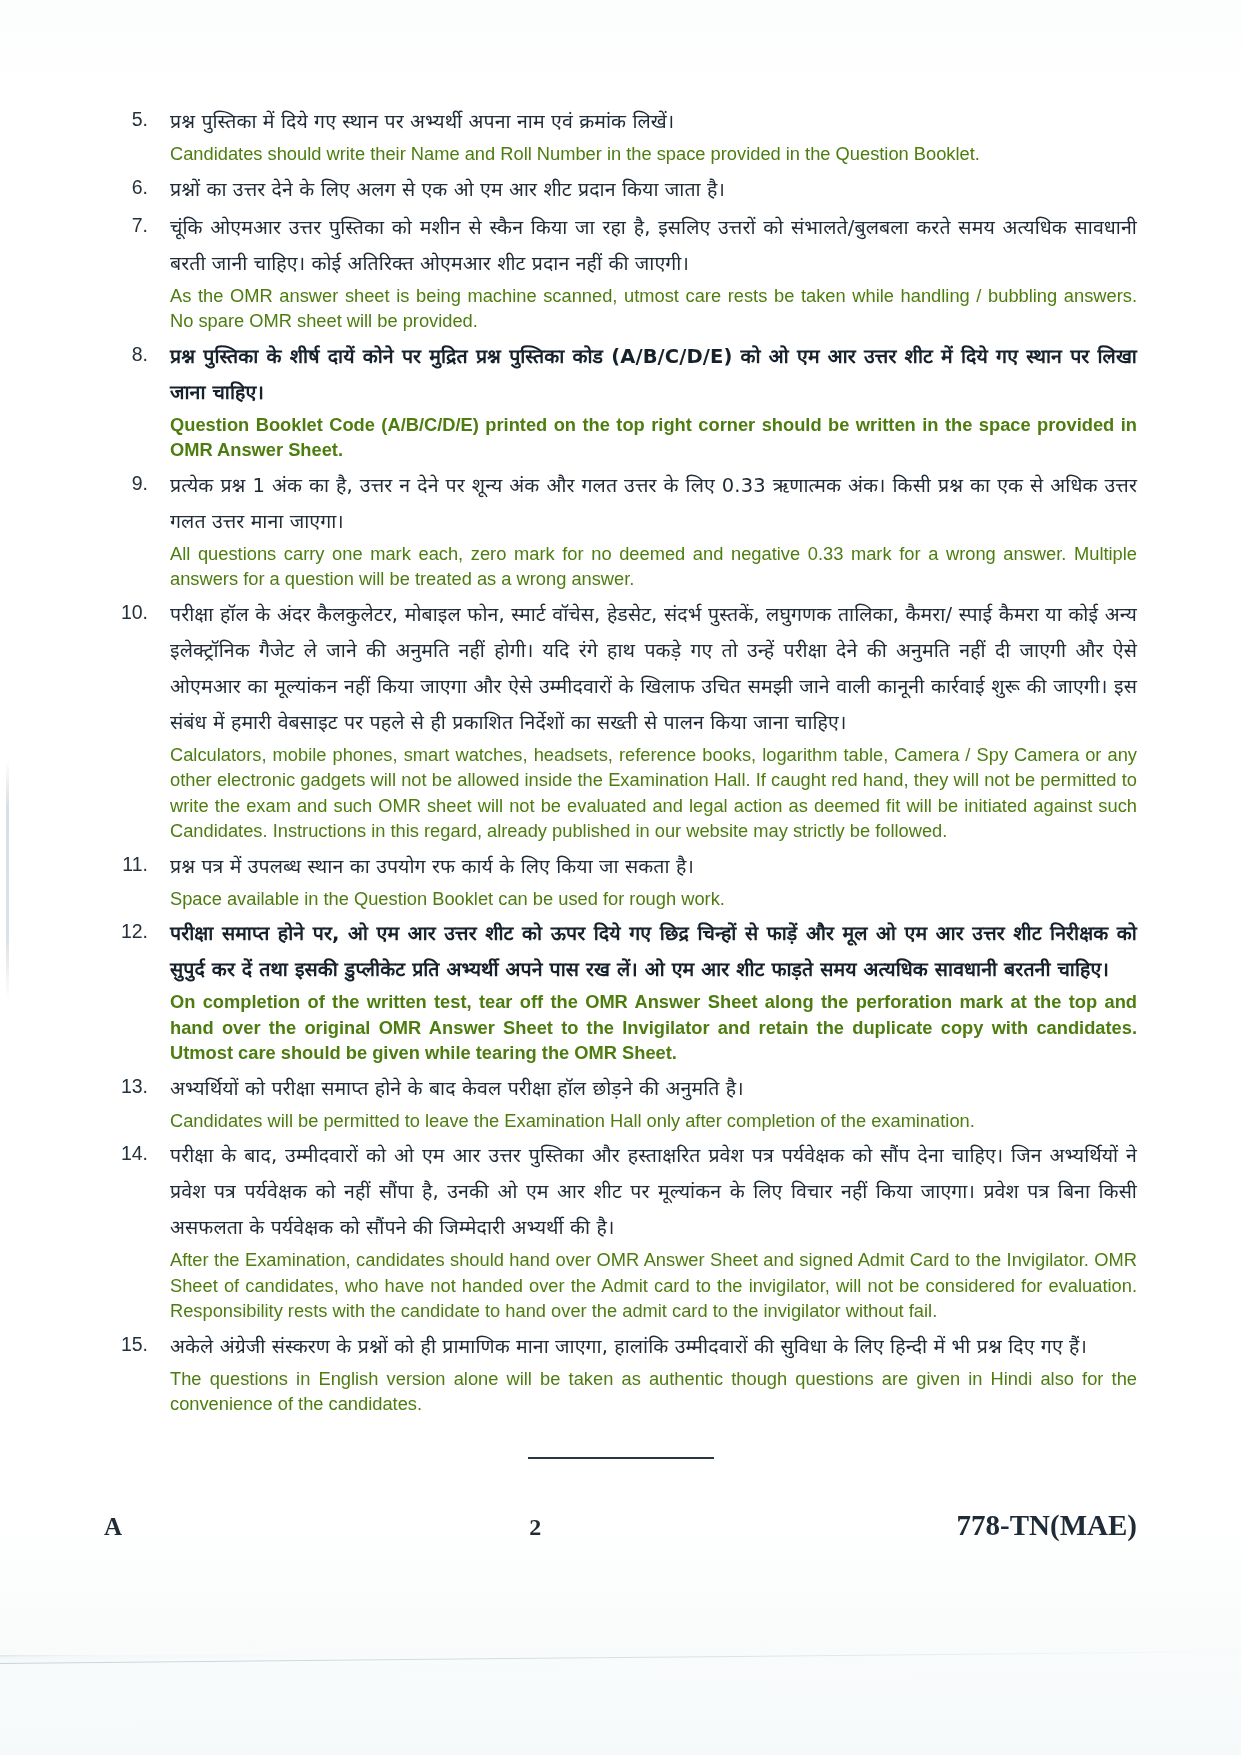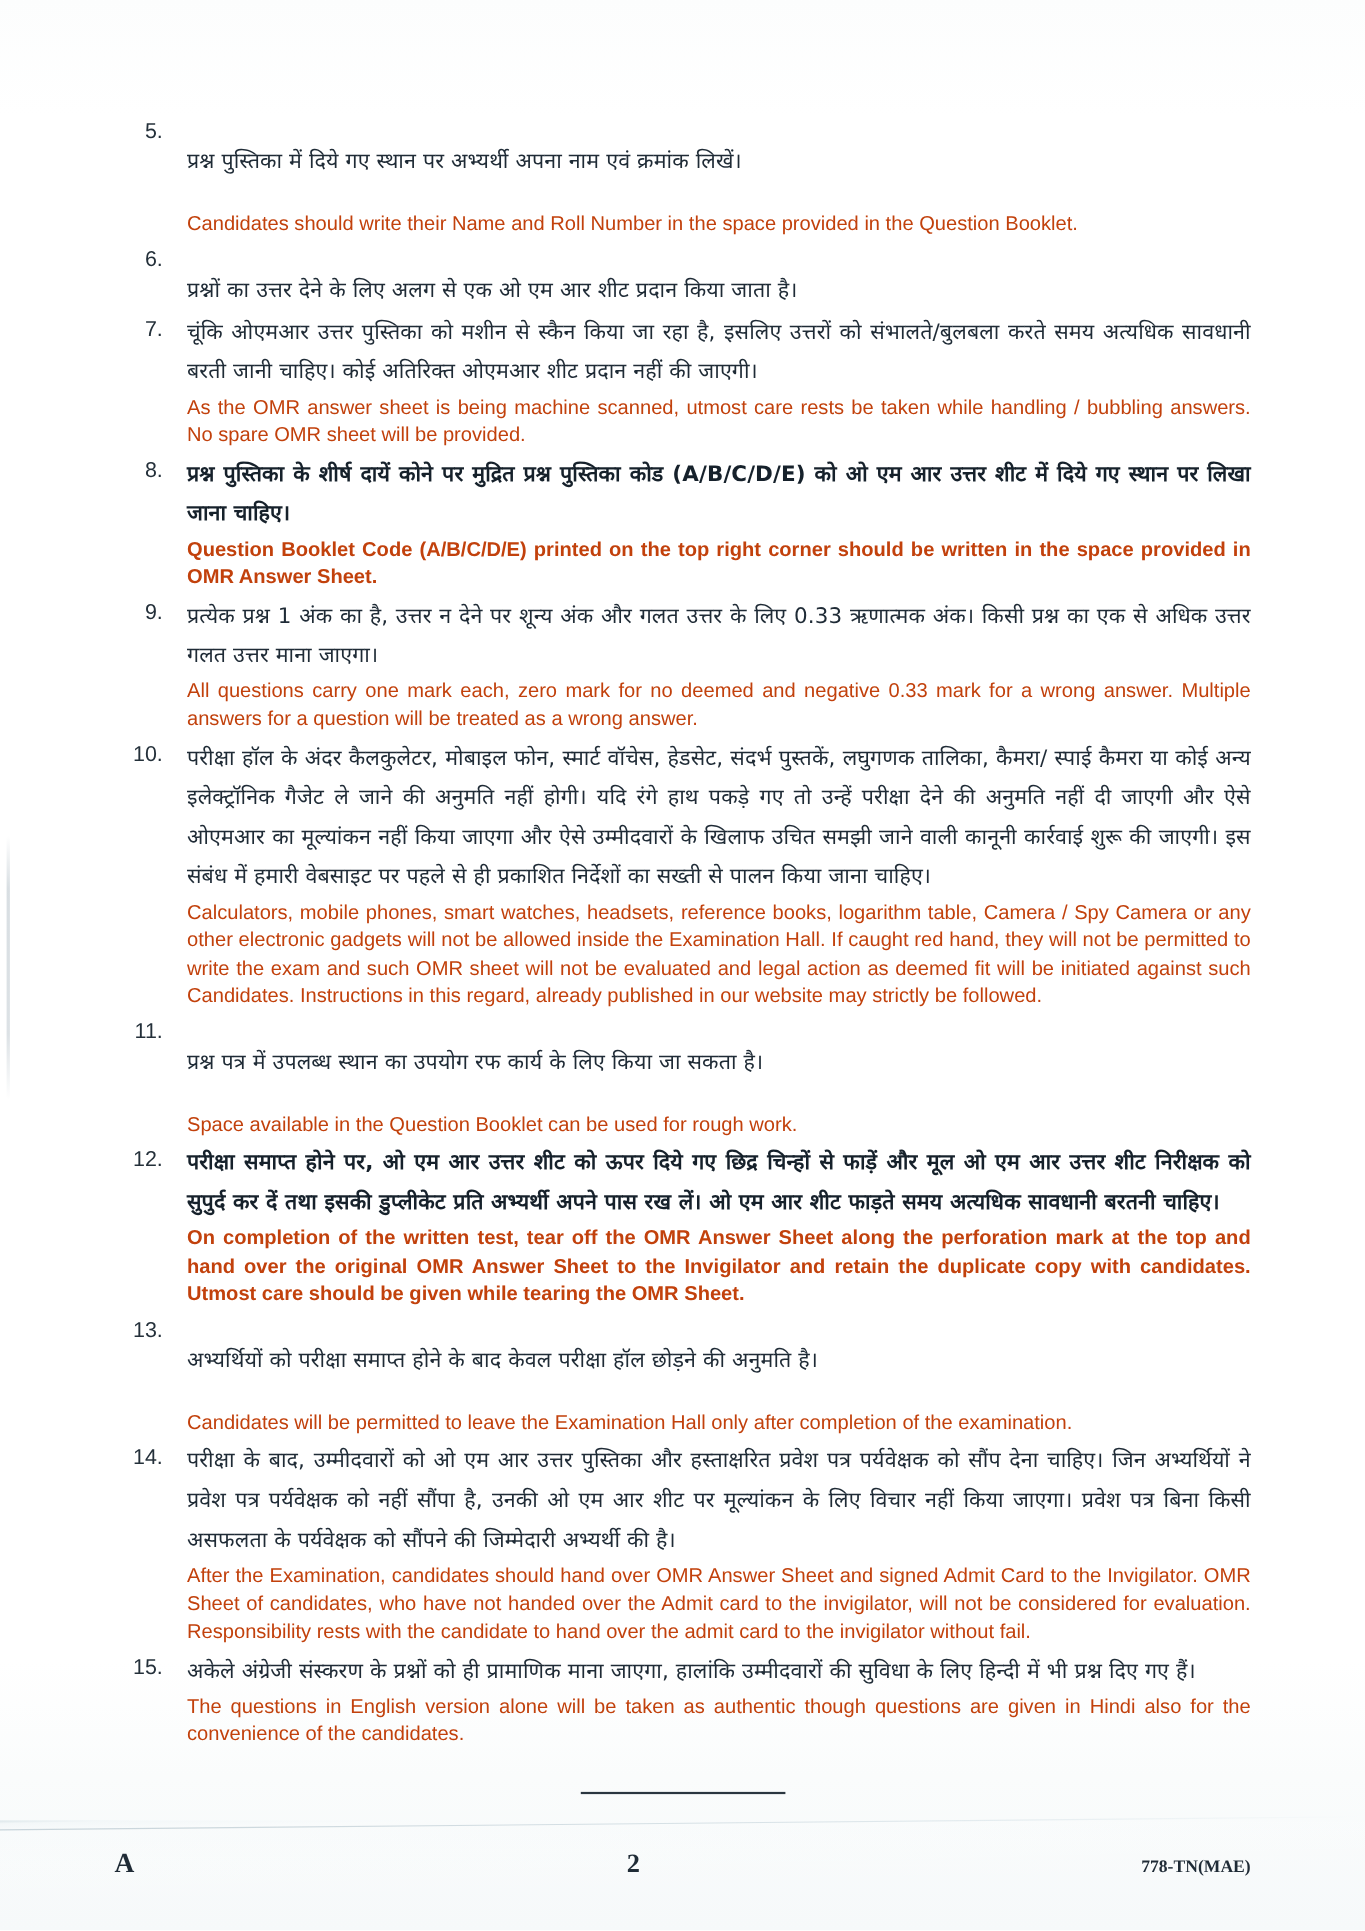--- a/index.html
+++ b/index.html
@@ -101,28 +101,27 @@
     color: #1f2b36;
     text-align: justify;
     text-align-last: left;
     margin: 0 0 1px 0;
     letter-spacing: 0.1px;
   }
   .en {
     font-family: "Liberation Sans", sans-serif;
     font-size: 18.3px;
     line-height: 25.5px;
-    color: #c2410c;
+    color: #4d7c0f;
     text-align: justify;
     text-align-last: left;
     margin: 0 0 4px 0;
   }
   .hi.single, .en.single {
     text-align: center;
-    margin-top: 25px;
   }
   .bold {
     font-weight: bold;
   }
   .hi.bold {
     color: #16212b;
   }
   b { font-weight: normal; }
 
   .rule-wrap {
@@ -151,21 +150,21 @@
   }
   .footer .f-center {
     flex: 1 1 auto;
     text-align: center;
     font-size: 24px;
     font-weight: bold;
     padding-right: 110px;
   }
   .footer .f-right {
     flex: 0 0 auto;
-    font-size: 16px;
+    font-size: 29px;
     font-weight: bold;
     white-space: nowrap;
   }
 </style>
 </head>
 <body>
 
 <div class="page">
   <div class="scan-tint"></div>
   <div class="left-smudge"></div>

